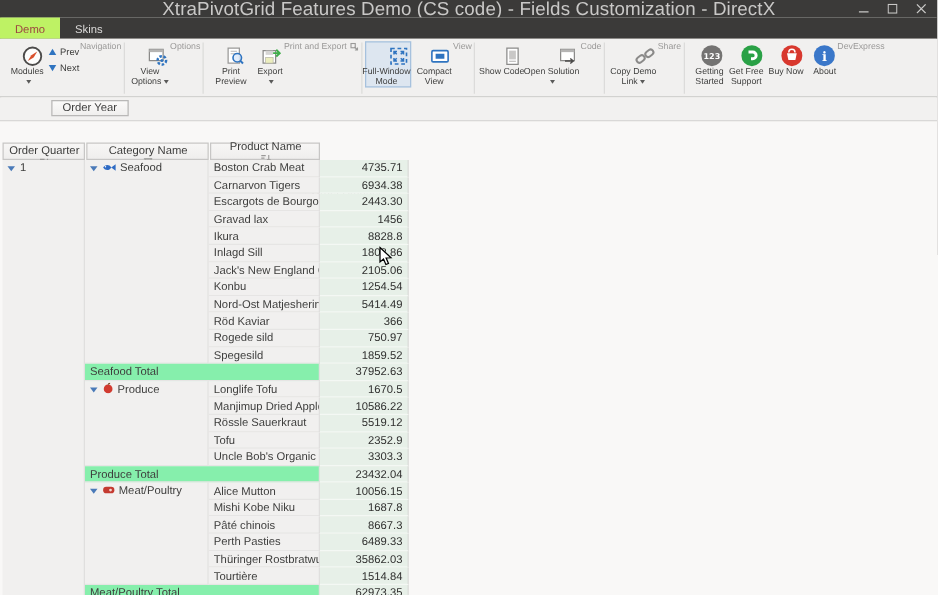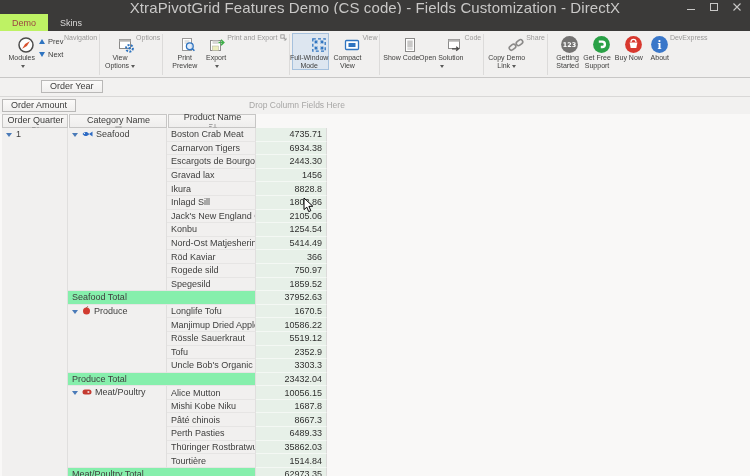--- a/index.html
+++ b/index.html
@@ -300,24 +300,20 @@
         </div>
       </div>
       <div class="rb-caption">DevExpress</div>
     </div>
   </div>
 
   <div class="pivot">
     <div class="band1">
       <div class="field-btn" style="left:5px; top:2px;margin-left:36px;">Order Year</div>
     </div>
-    <div class="band2">
-      <div class="field-btn" style="left:2px; top:2px;">Order Amount</div>
-      <div class="drop-hint">Drop Column Fields Here</div>
-    </div>
 
     <div class="colh" style="left:2px; width:66px;">
       <span>Order Quarter</span>
       <span class="hic">
         <svg width="9" height="9" viewBox="0 0 9 9">
             <path d="M1 2.5 h3.6 M1 4.5 h2.6 M1 6.5 h1.6" stroke="#9a9998" stroke-width="0.9"></path>
             <path d="M7 2 v4.4 M5.7 5.4 L7 6.9 L8.3 5.4" fill="none" stroke="#9a9998" stroke-width="0.9"></path>
           </svg>
       </span>
     </div>

